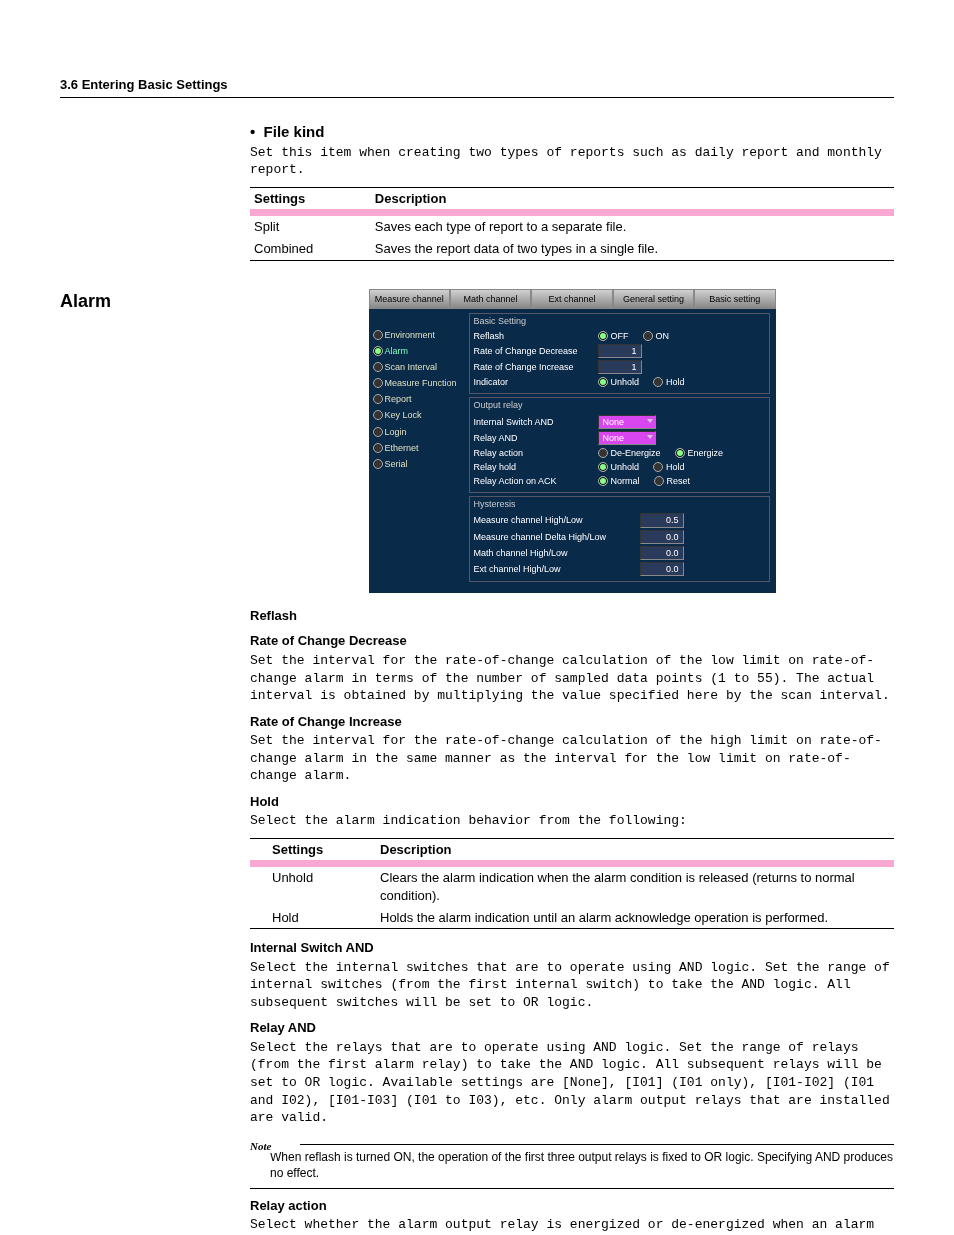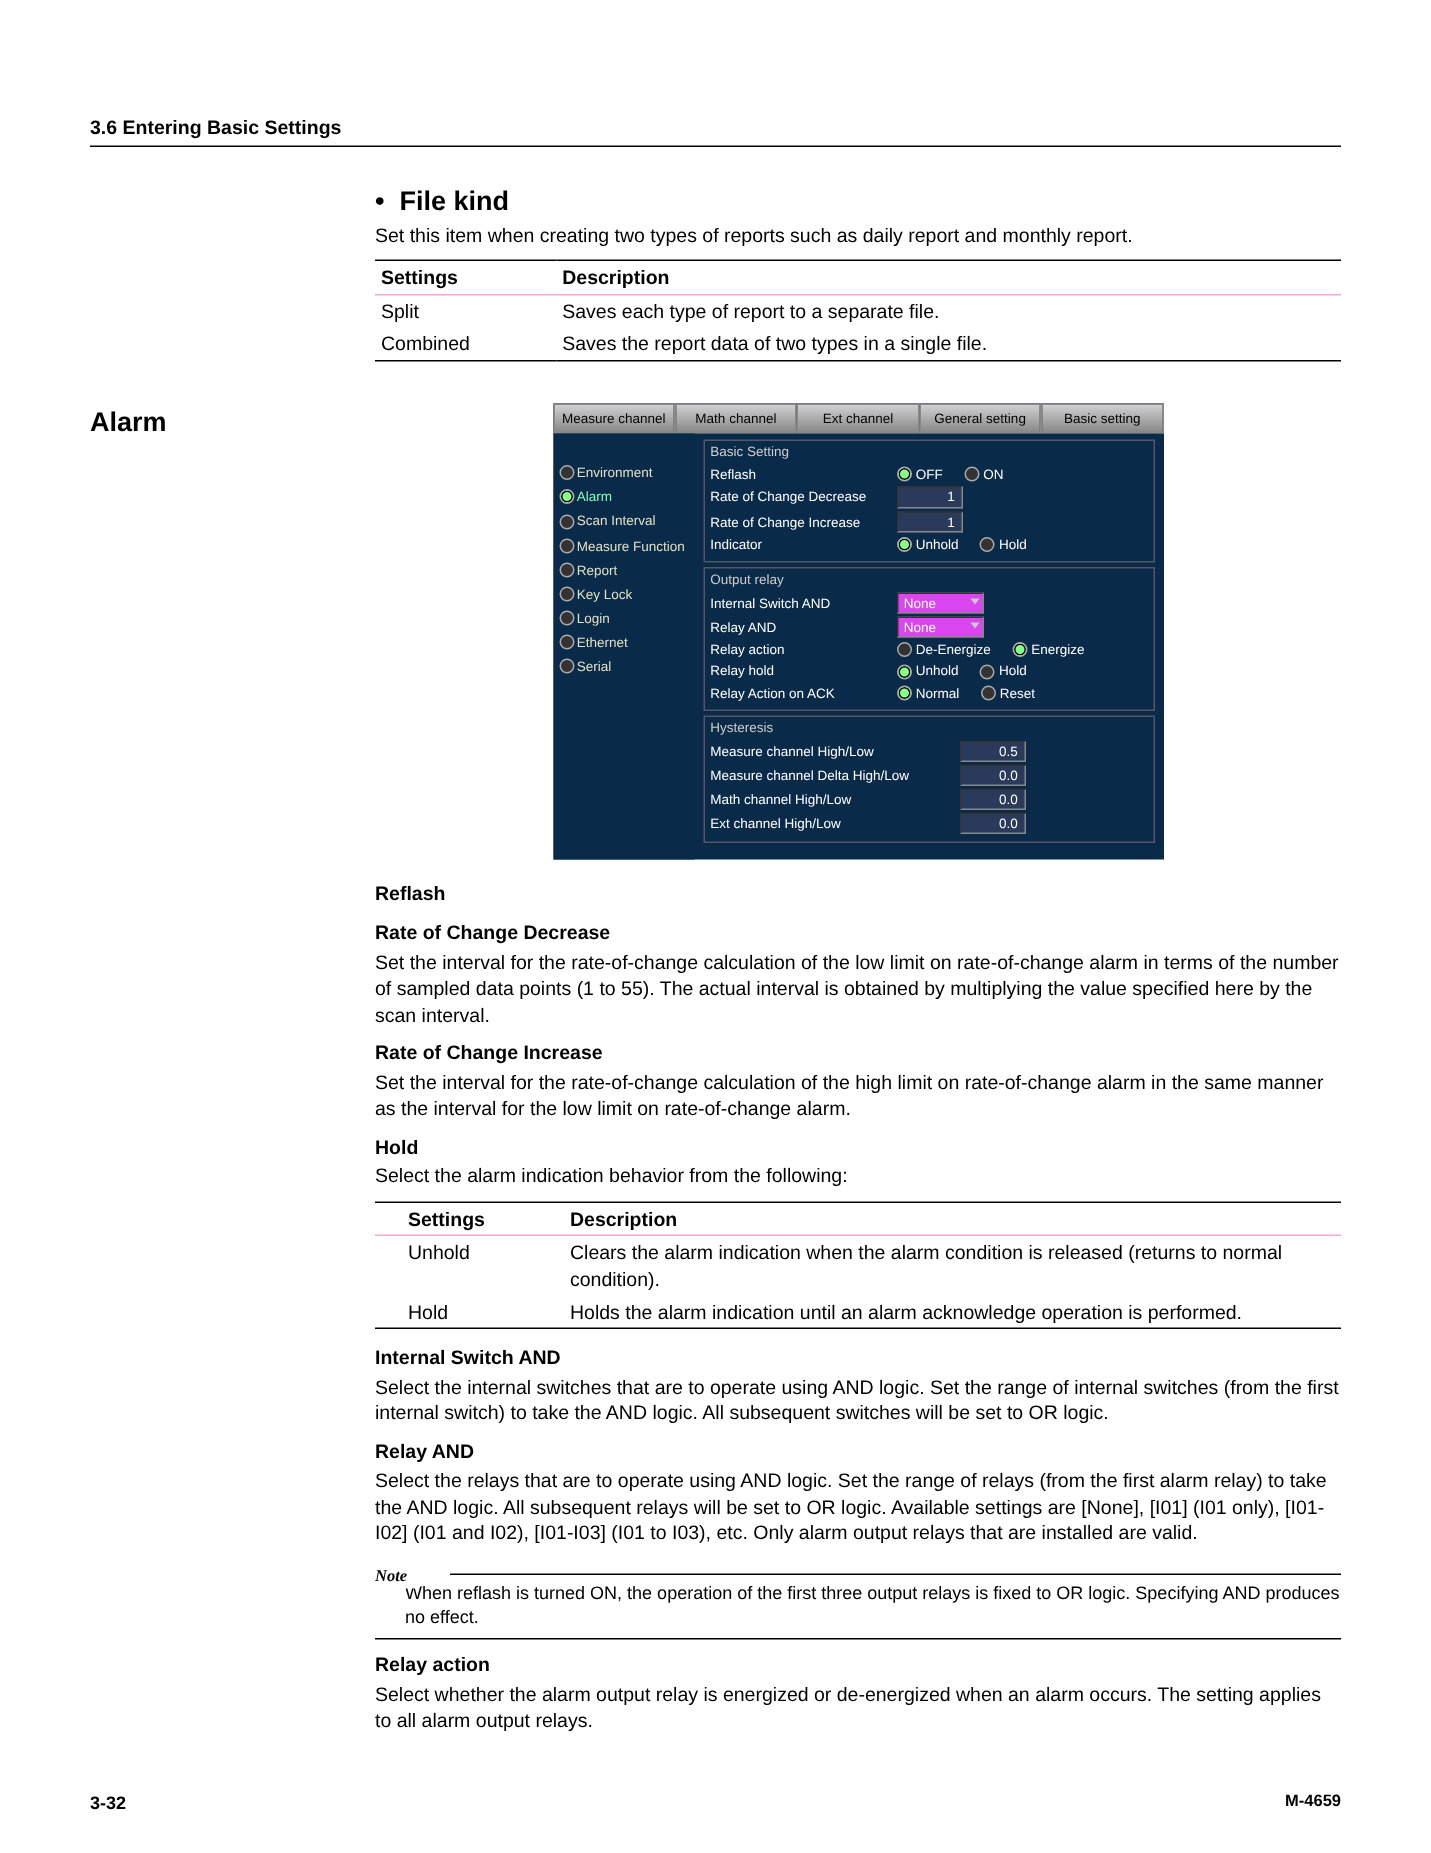--- a/index.html
+++ b/index.html
@@ -21,35 +21,35 @@
     margin-top: 36px;
   }
   .twocol { display: flex; }
   .leftcol { width: 190px; flex-shrink:0; }
   .rightcol { flex: 1; }
   .section-heading {
     font-family: Arial, Helvetica, sans-serif;
     font-weight: bold;
     font-size: 18px;
   }
-  .bullet-line { font-weight: bold; font-size: 18px; }
-  .para { margin: 2px 0 8px 0; }
+  .bullet-line { font-weight: bold; font-size: 15px; }
+  .para { margin: 2px 0 8px 0; font-family: Liberation Mono, monospace; }
   h4.sub { font-size: 13px; font-weight: bold; margin: 8px 0 2px 0; font-family: Arial, Helvetica, sans-serif;}
   table.settings {
     border-collapse: collapse;
     width: 100%;
     font-size: 13px;
     margin-top:2px;
     margin-bottom:10px;
   }
   table.settings th {
     text-align: left;
     font-weight: bold;
     border-top: 1.5px solid #000;
-    border-bottom: 1px solid #f9a8d4;
+    border-bottom: 7px solid #f9a8d4;
     padding: 2px 4px;
   }
   table.settings td {
     padding: 2px 4px;
     vertical-align: top;
   }
   table.settings tr.lastrow td { border-bottom: 1.5px solid #000; }
   table.settings td.indent { padding-left: 22px; }
   table.settings th.indent { padding-left: 22px; }
   

